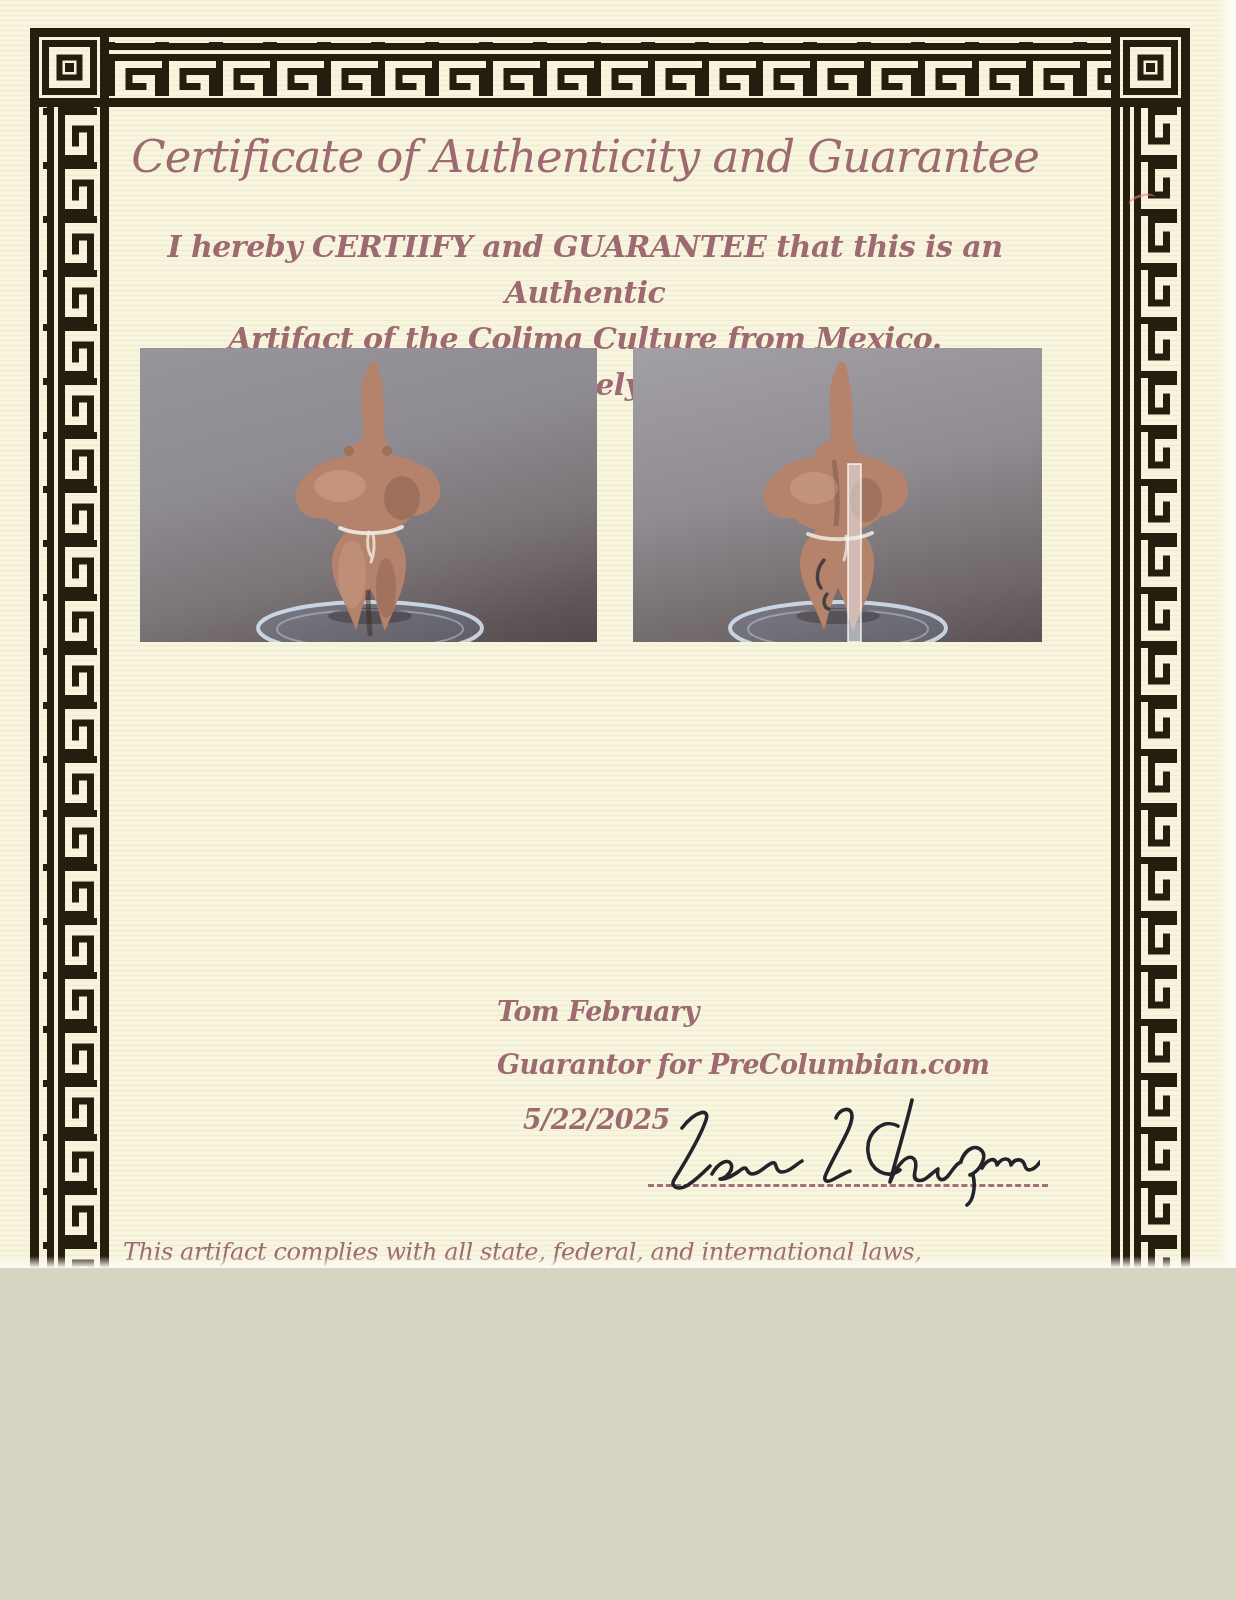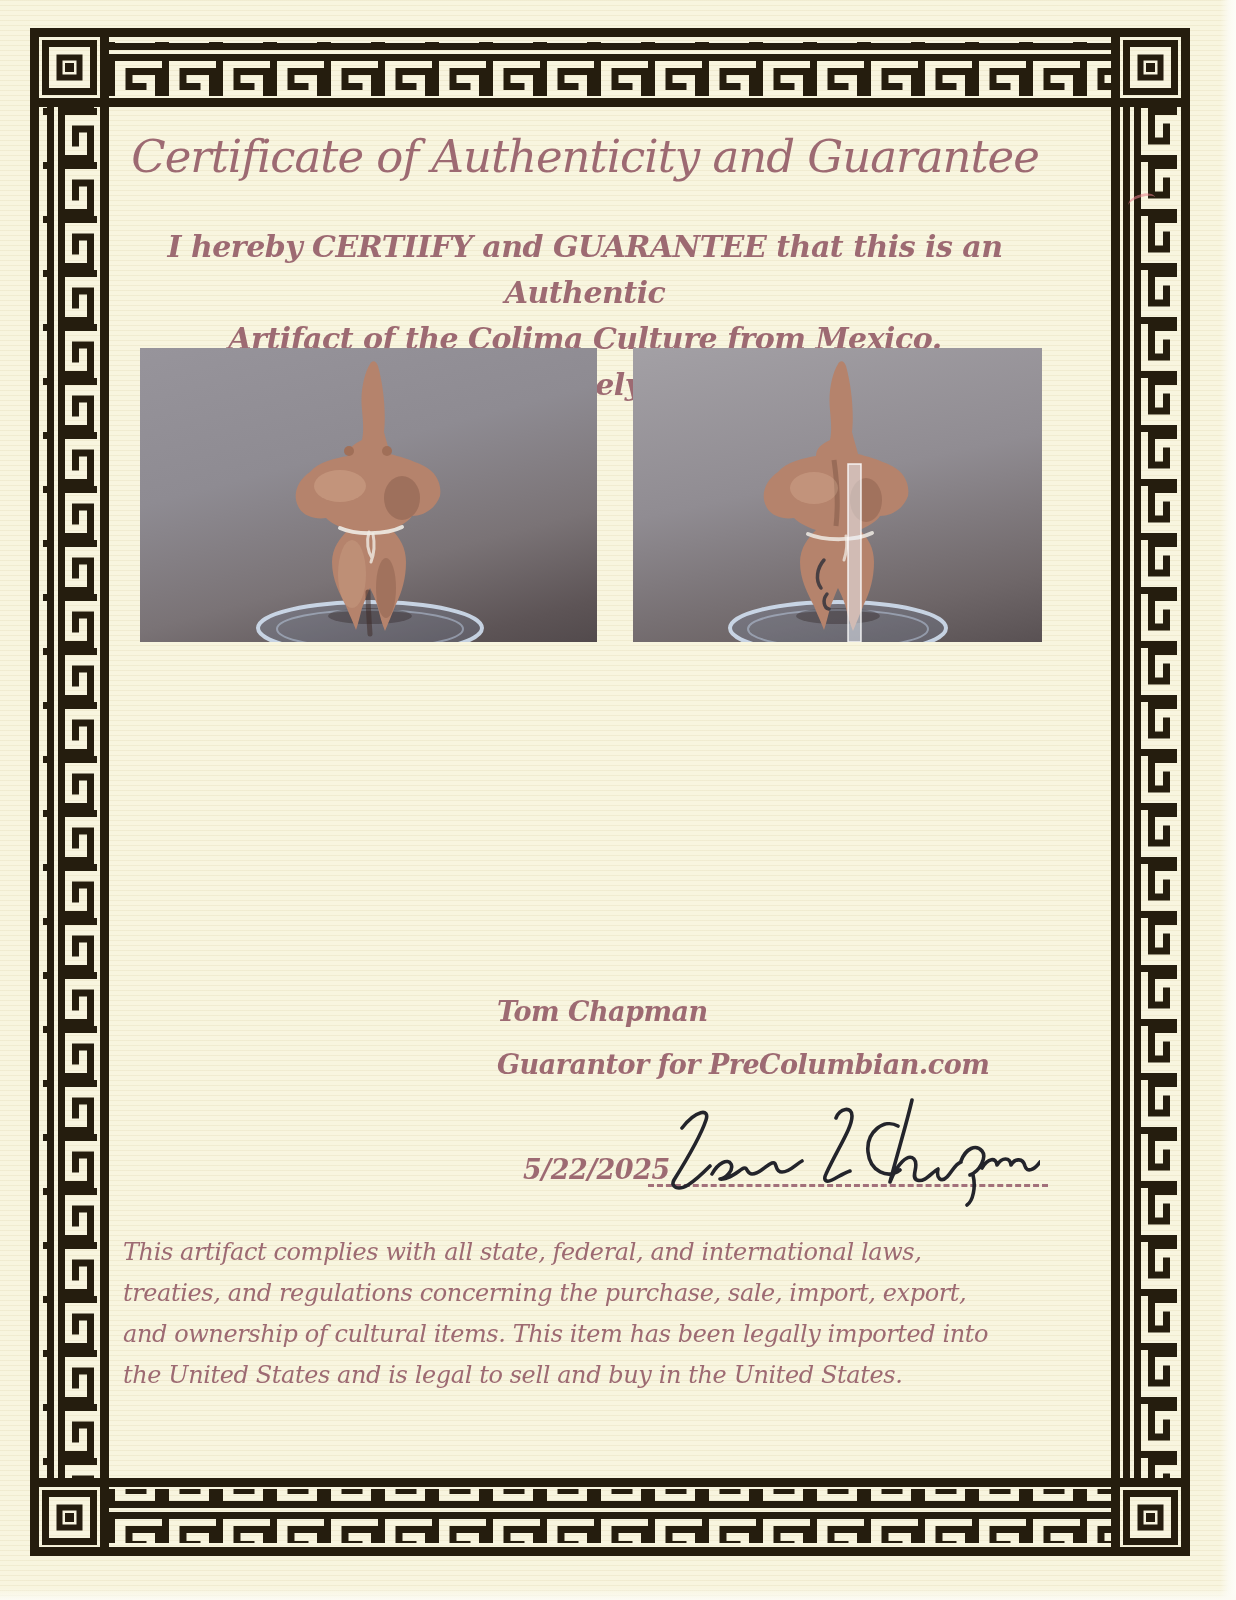--- a/index.html
+++ b/index.html
@@ -1,18 +1,18 @@
 <!DOCTYPE html>
 <html><head>
 <meta charset="utf-8">
 <style>
   html,body{margin:0;padding:0;background:#d8d4c4;}
   .page{
     position:relative;
-    width:1236px;height:1600px;
+    width:1236px;height:1268px;
     margin:0 auto;
     background:#f8f5df;
     overflow:hidden;
     font-family:"DejaVu Serif","Liberation Serif",serif;
   }
   .paper-texture{
     position:absolute;inset:0;
     background:repeating-linear-gradient(180deg,
       rgba(214,202,156,0.22) 0 1px,
       rgba(0,0,0,0) 1px 5px);
@@ -58,21 +58,21 @@
   }
   .details p{margin:0 0 16px 0;white-space:pre-line;}
   .details .lbl{font-weight:bold;}
   .signer{
     position:absolute;left:397px;top:996px;
     font-style:italic;font-weight:bold;
     font-size:27px;letter-spacing:-0.5px;
   }
   .signer .role{margin-top:22px;}
   .date-label{
-    position:absolute;left:423px;top:1154px;
+    position:absolute;left:423px;top:1104px;
     font-style:italic;font-weight:bold;font-size:27px;letter-spacing:-0.5px;
   }
   .sig-line{
     position:absolute;left:548px;top:1184px;width:400px;height:0;
     border-top:3px dashed #a2707a;
   }
   .signature-svg{position:absolute;left:540px;top:1078px;}
   .legal{
     position:absolute;left:23px;top:1232px;width:930px;
     font-style:italic;font-weight:normal;
@@ -205,21 +205,21 @@
             <rect x="240" y="116" width="13" height="178" fill="rgba(238,244,251,0.5)" stroke="rgba(255,255,255,0.85)" stroke-width="1.5"></rect>
           </g>
         </svg>
       </div>
     </div>
 
     <div class="details">
     </div>
 
     <div class="signer">
-      <div>Tom Chapman</div>
+      <div>Tom February</div>
       <div class="role">Guarantor for PreColumbian.com</div>
     </div>
 
     <div class="date-label">5/22/2025</div>
     <div class="sig-line"></div>
 
     <svg class="signature-svg" width="400" height="140" viewBox="0 0 400 140">
       <path fill="none" stroke="#23242b" stroke-width="3.6" stroke-linecap="round" stroke-linejoin="round" d="
         M42,50 C56,32 70,30 66,42 C60,60 44,86 34,102 C30,109 38,113 48,107 C56,102 64,94 70,88
         M72,96 C78,85 88,80 91,86 C94,92 86,100 80,101 C88,102 96,95 102,91 C108,87 106,96 112,96 C120,96 126,87 132,85 C138,83 134,94 142,94 C150,94 156,86 162,83

